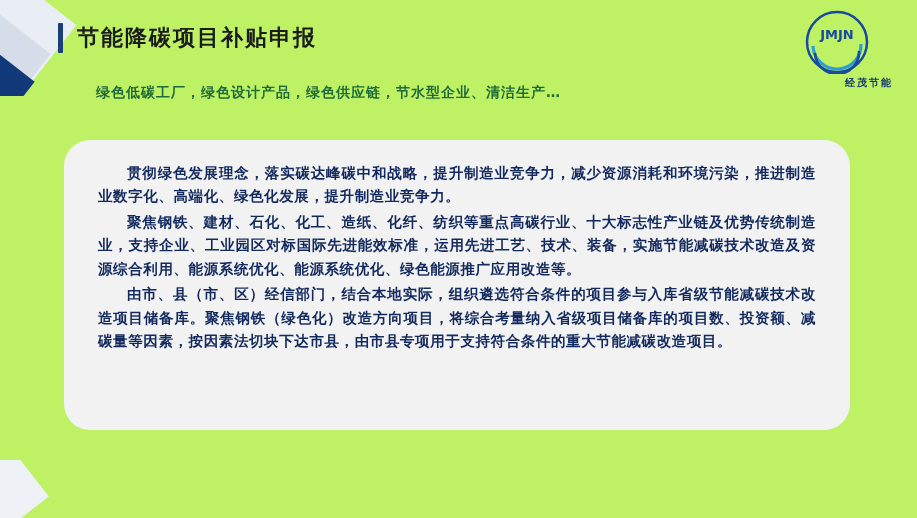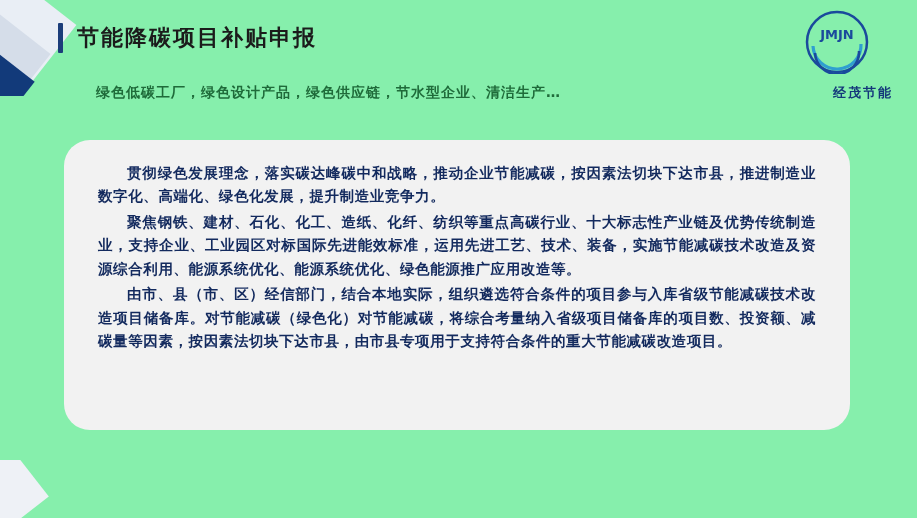--- a/index.html
+++ b/index.html
@@ -11,21 +11,21 @@
     height: 518px;
     overflow: hidden;
     background: #ffffff;
     font-family: "Liberation Sans", sans-serif;
   }
 
   .slide {
     position: relative;
     width: 917px;
     height: 518px;
-    background: #86efac;
+    background: #bef264;
     overflow: hidden;
   }
 
   
   .corner-deco {
     position: absolute;
     left: 0;
     top: 0;
     width: 120px;
     height: 96px;
@@ -115,23 +115,23 @@
     width: 112px;
     text-align: right;
   }
   .logo-mark {
     width: 64px;
     height: 64px;
     margin: 0 auto;
     display: block;
   }
   .logo-text {
-    margin-top: 10px;
-    font-family: "DejaVu Sans", "Liberation Sans", sans-serif;
-    font-size: 13px;
+    margin-top: 2px;
+    font-family: "DejaVu Sans", "Liberation Sans", sans-serif;
+    font-size: 10px;
     font-weight: bold;
     color: #14387a;
     letter-spacing: 2px;
   }
 
   
   .subtitle {
     position: absolute;
     left: 96px;
     top: 84px;
@@ -195,19 +195,19 @@
       <path d="M10 43 A22 22 0 0 0 54 41" fill="none" stroke="#1a4a9c" stroke-width="2.6"></path>
       <text x="32" y="29" text-anchor="middle" font-family="DejaVu Sans, sans-serif" font-size="13" font-weight="bold" fill="#1a4a9c">JMJN</text>
     </svg>
     <div class="logo-text">经茂节能</div>
   </div>
 
   <div class="subtitle">绿色低碳工厂，绿色设计产品，绿色供应链，节水型企业、清洁生产…</div>
 
   <div class="body-panel">
     <div class="body-inner">
-      <p class="body-para">贯彻绿色发展理念，落实碳达峰碳中和战略，推动企业节能减碳，按因素法切块下达市县，推进制造业数字化、高端化、绿色化发展，提升制造业竞争力。</p>
+      <p class="body-para">贯彻绿色发展理念，落实碳达峰碳中和战略，提升制造业竞争力，减少资源消耗和环境污染，推进制造业数字化、高端化、绿色化发展，提升制造业竞争力。</p>
       <p class="body-para">聚焦钢铁、建材、石化、化工、造纸、化纤、纺织等重点高碳行业、十大标志性产业链及优势传统制造业，支持企业、工业园区对标国际先进能效标准，运用先进工艺、技术、装备，实施节能减碳技术改造及资源综合利用、能源系统优化、能源系统优化、绿色能源推广应用改造等。</p>
-      <p class="body-para">由市、县（市、区）经信部门，结合本地实际，组织遴选符合条件的项目参与入库省级节能减碳技术改造项目储备库。对节能减碳（绿色化）对节能减碳，将综合考量纳入省级项目储备库的项目数、投资额、减碳量等因素，按因素法切块下达市县，由市县专项用于支持符合条件的重大节能减碳改造项目。</p>
+      <p class="body-para">由市、县（市、区）经信部门，结合本地实际，组织遴选符合条件的项目参与入库省级节能减碳技术改造项目储备库。聚焦钢铁（绿色化）改造方向项目，将综合考量纳入省级项目储备库的项目数、投资额、减碳量等因素，按因素法切块下达市县，由市县专项用于支持符合条件的重大节能减碳改造项目。</p>
     </div>
   </div>
 
 </div>
 
 </body></html>

